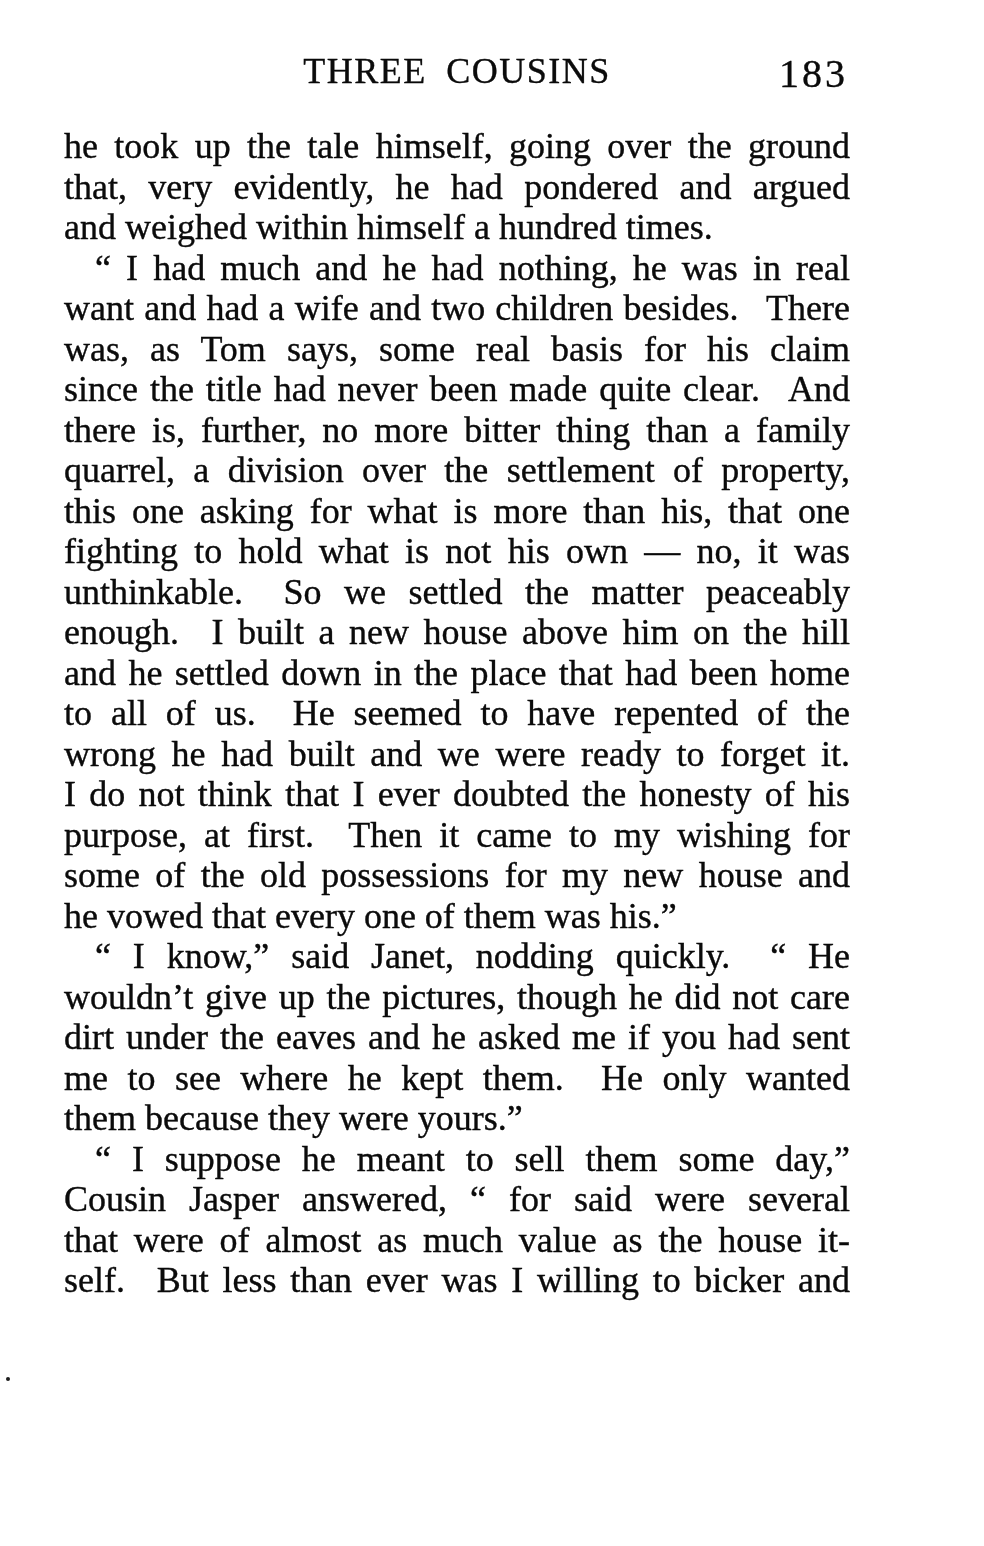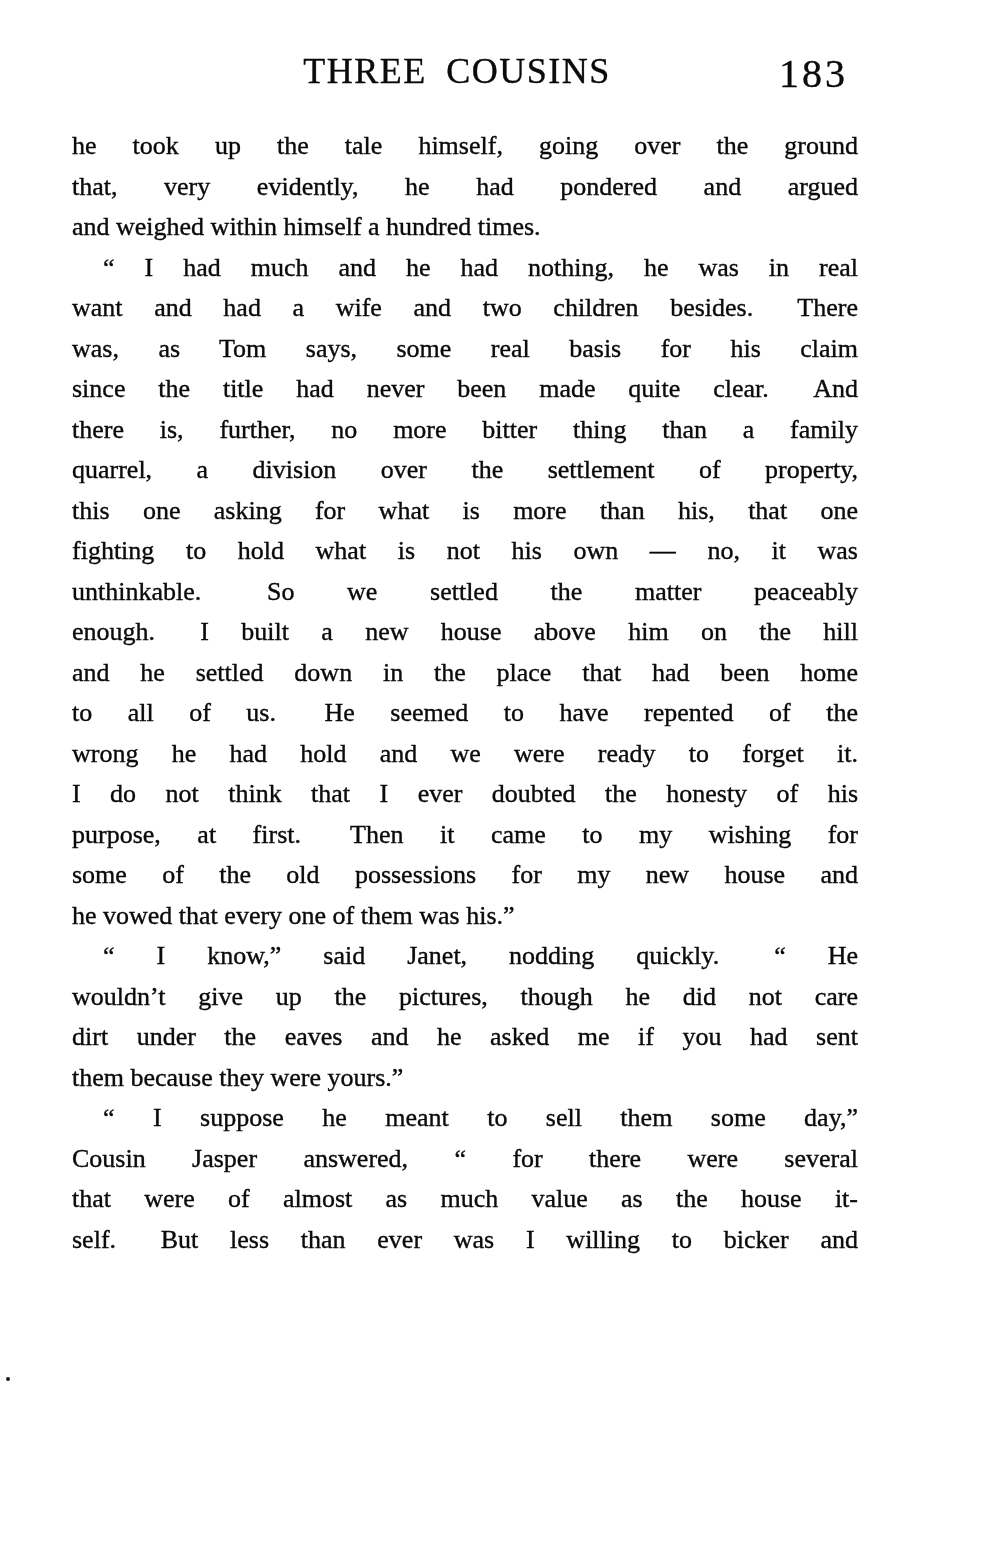--- a/index.html
+++ b/index.html
@@ -30,23 +30,23 @@
     position: absolute;
     top: 57px;
     right: 136px;
     font-size: 40px;
     line-height: 34px;
     letter-spacing: 3px;
   }
   .text-column {
     position: absolute;
     top: 126px;
-    left: 72px;
+    left: 64px;
     width: 786px;
-    font-size: 26px;
+    font-size: 36px;
     line-height: 40.5px;
   }
   .line {
     text-align: justify;
     text-align-last: justify;
     text-justify: inter-word;
   }
   .line.flush { text-align-last: left; }
   .line.indent { text-indent: 31px; }
   .scan-speck {
@@ -84,37 +84,38 @@
       <div class="line">was, as Tom says, some real basis for his claim</div>
       <div class="line">since the title had never been made quite clear.  And</div>
       <div class="line">there is, further, no more bitter thing than a family</div>
       <div class="line">quarrel, a division over the settlement of property,</div>
       <div class="line">this one asking for what is more than his, that one</div>
       <div class="line">fighting to hold what is not his own — no, it was</div>
       <div class="line">unthinkable.  So we settled the matter peaceably</div>
       <div class="line">enough.  I built a new house above him on the hill</div>
       <div class="line">and he settled down in the place that had been home</div>
       <div class="line">to all of us.  He seemed to have repented of the</div>
-      <div class="line">wrong he had hold and we were ready to forget it.</div>
+      <div class="line">wrong he had built and we were ready to forget it.</div>
       <div class="line">I do not think that I ever doubted the honesty of his</div>
       <div class="line">purpose, at first.  Then it came to my wishing for</div>
       <div class="line">some of the old possessions for my new house and</div>
       <div class="line flush">he vowed that every one of them was his.”</div>
     </div>
 
     <div class="paragraph">
       <div class="line indent">“ I know,” said Janet, nodding quickly.  “ He</div>
       <div class="line">wouldn’t give up the pictures, though he did not care</div>
       <div class="line">dirt under the eaves and he asked me if you had sent</div>
+      <div class="line">me to see where he kept them.  He only wanted</div>
       <div class="line flush">them because they were yours.”</div>
     </div>
 
     <div class="paragraph">
       <div class="line indent">“ I suppose he meant to sell them some day,”</div>
-      <div class="line">Cousin Jasper answered, “ for there were several</div>
+      <div class="line">Cousin Jasper answered, “ for said were several</div>
       <div class="line">that were of almost as much value as the house it-</div>
       <div class="line">self.  But less than ever was I willing to bicker and</div>
     </div>
 
   </div>
 
   <div class="scan-speck"></div>
 
 </div>
 

